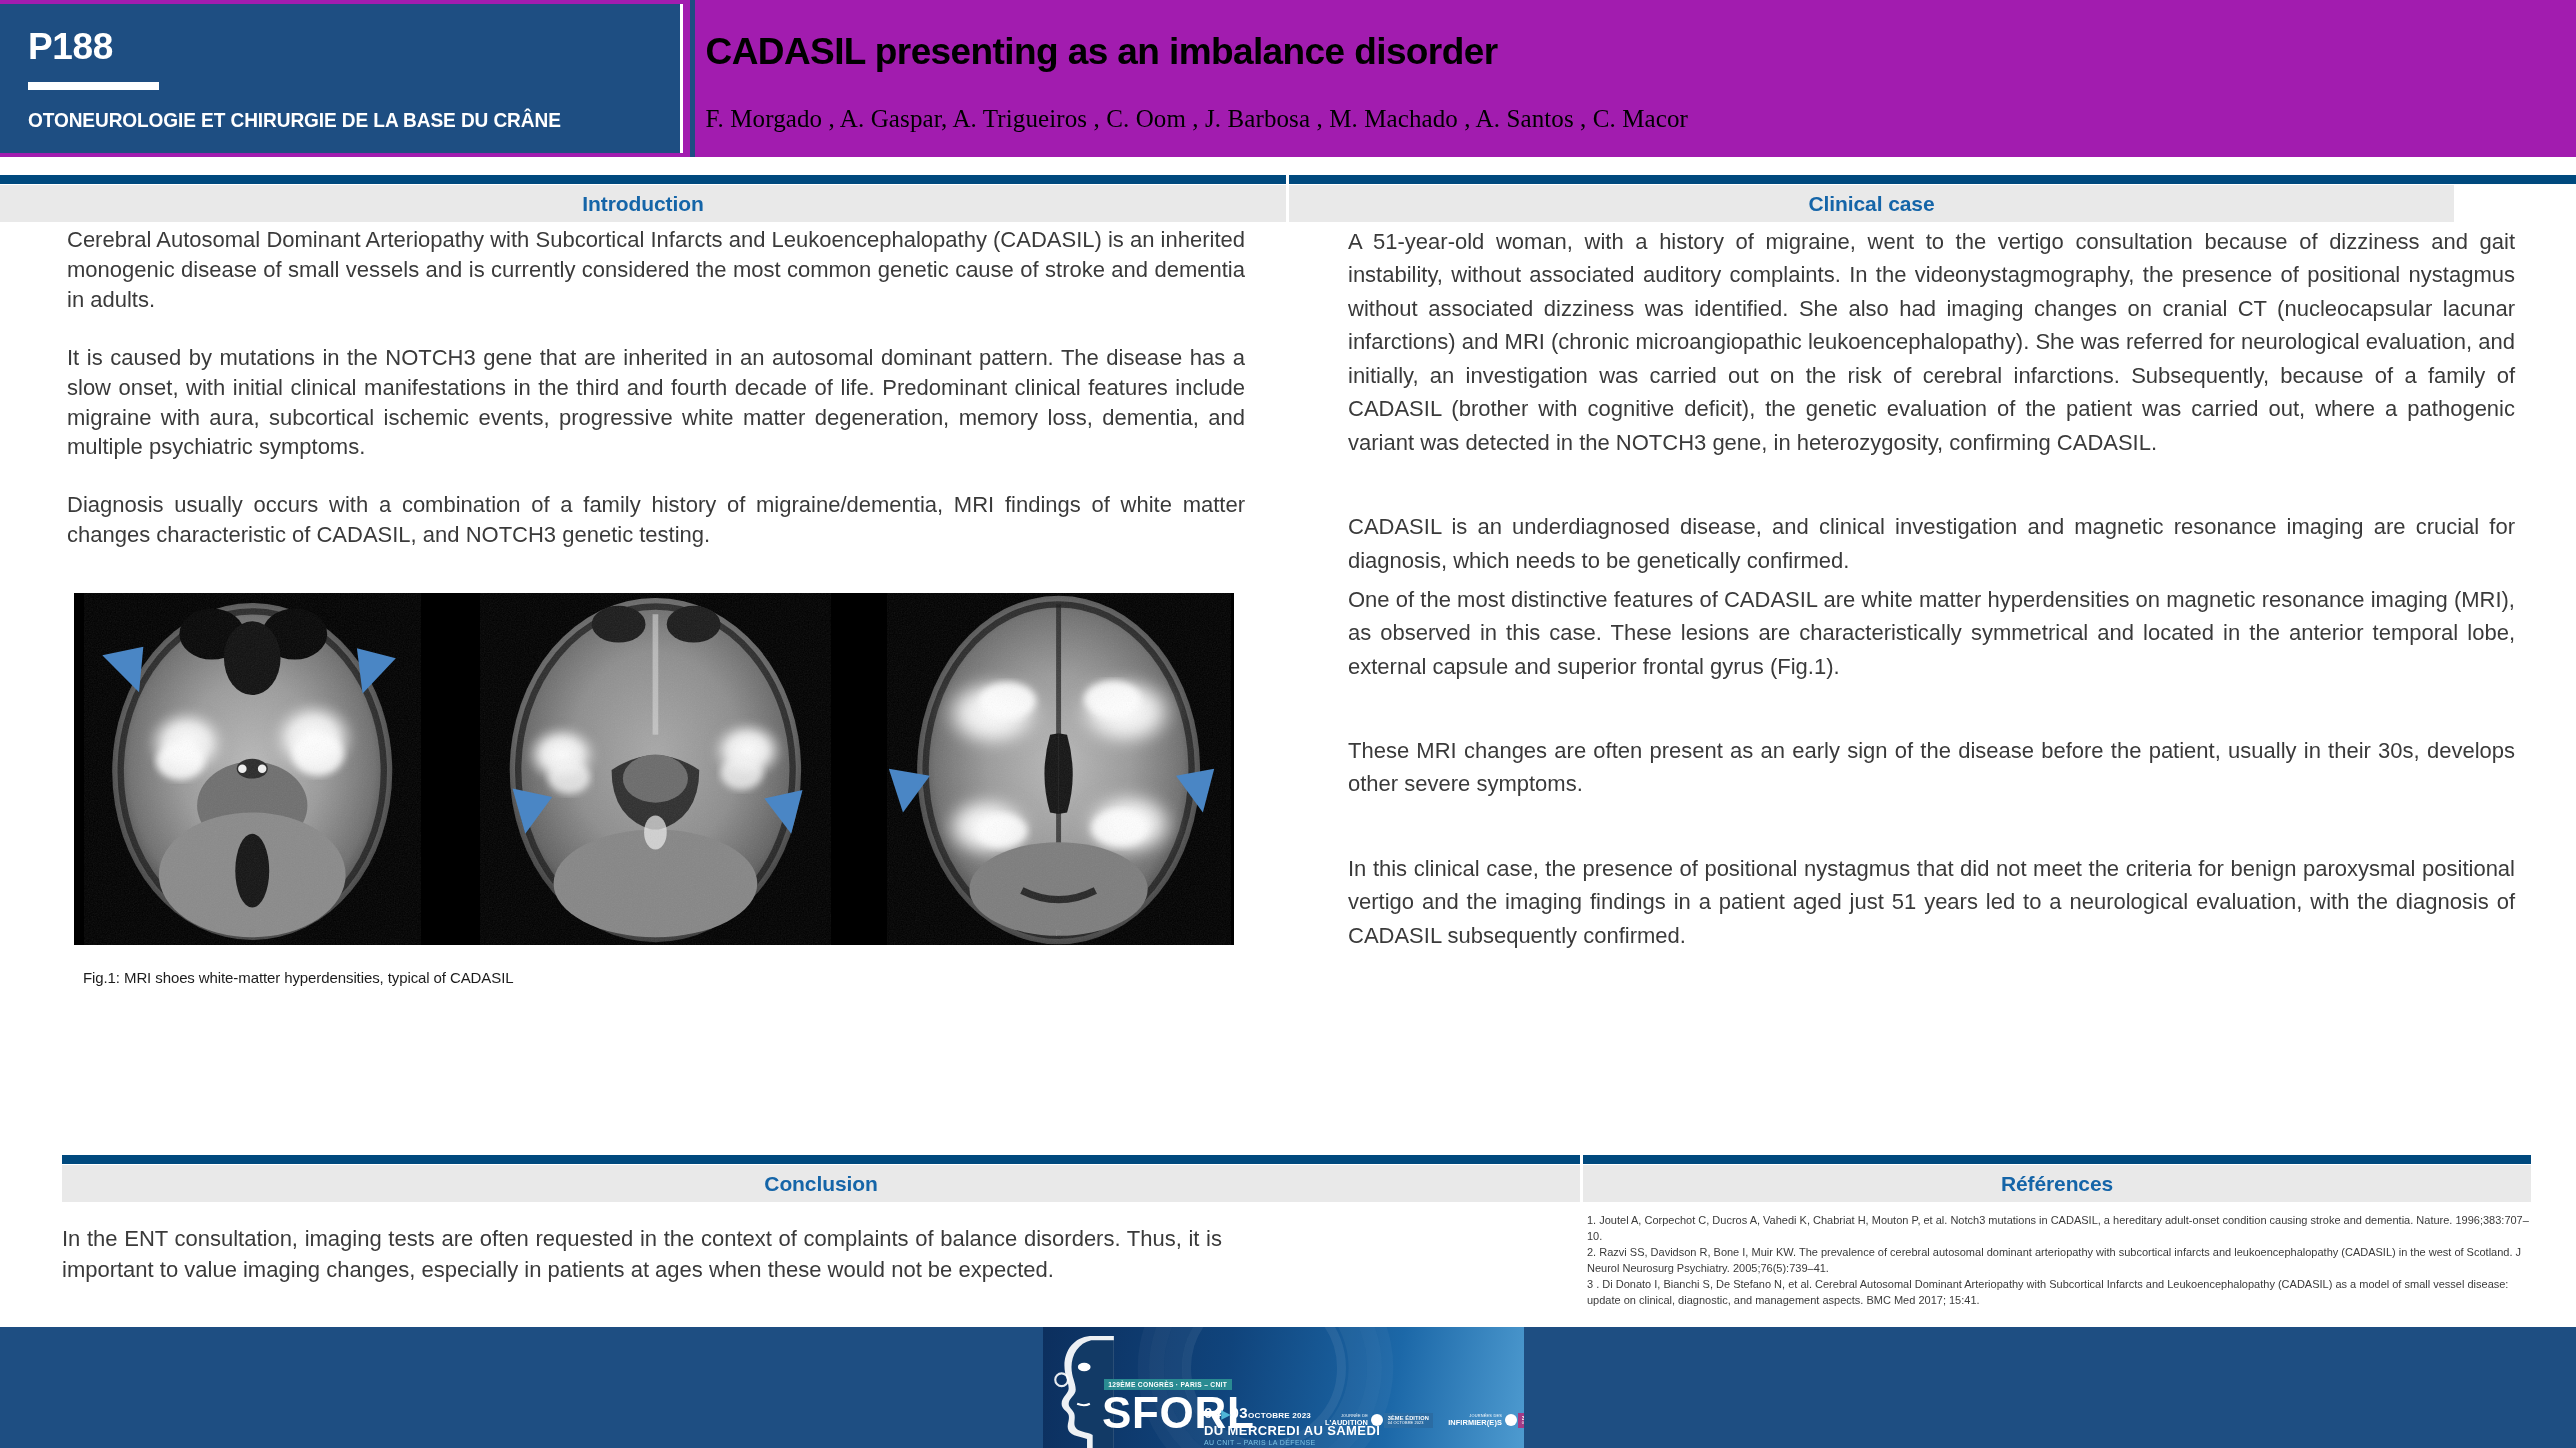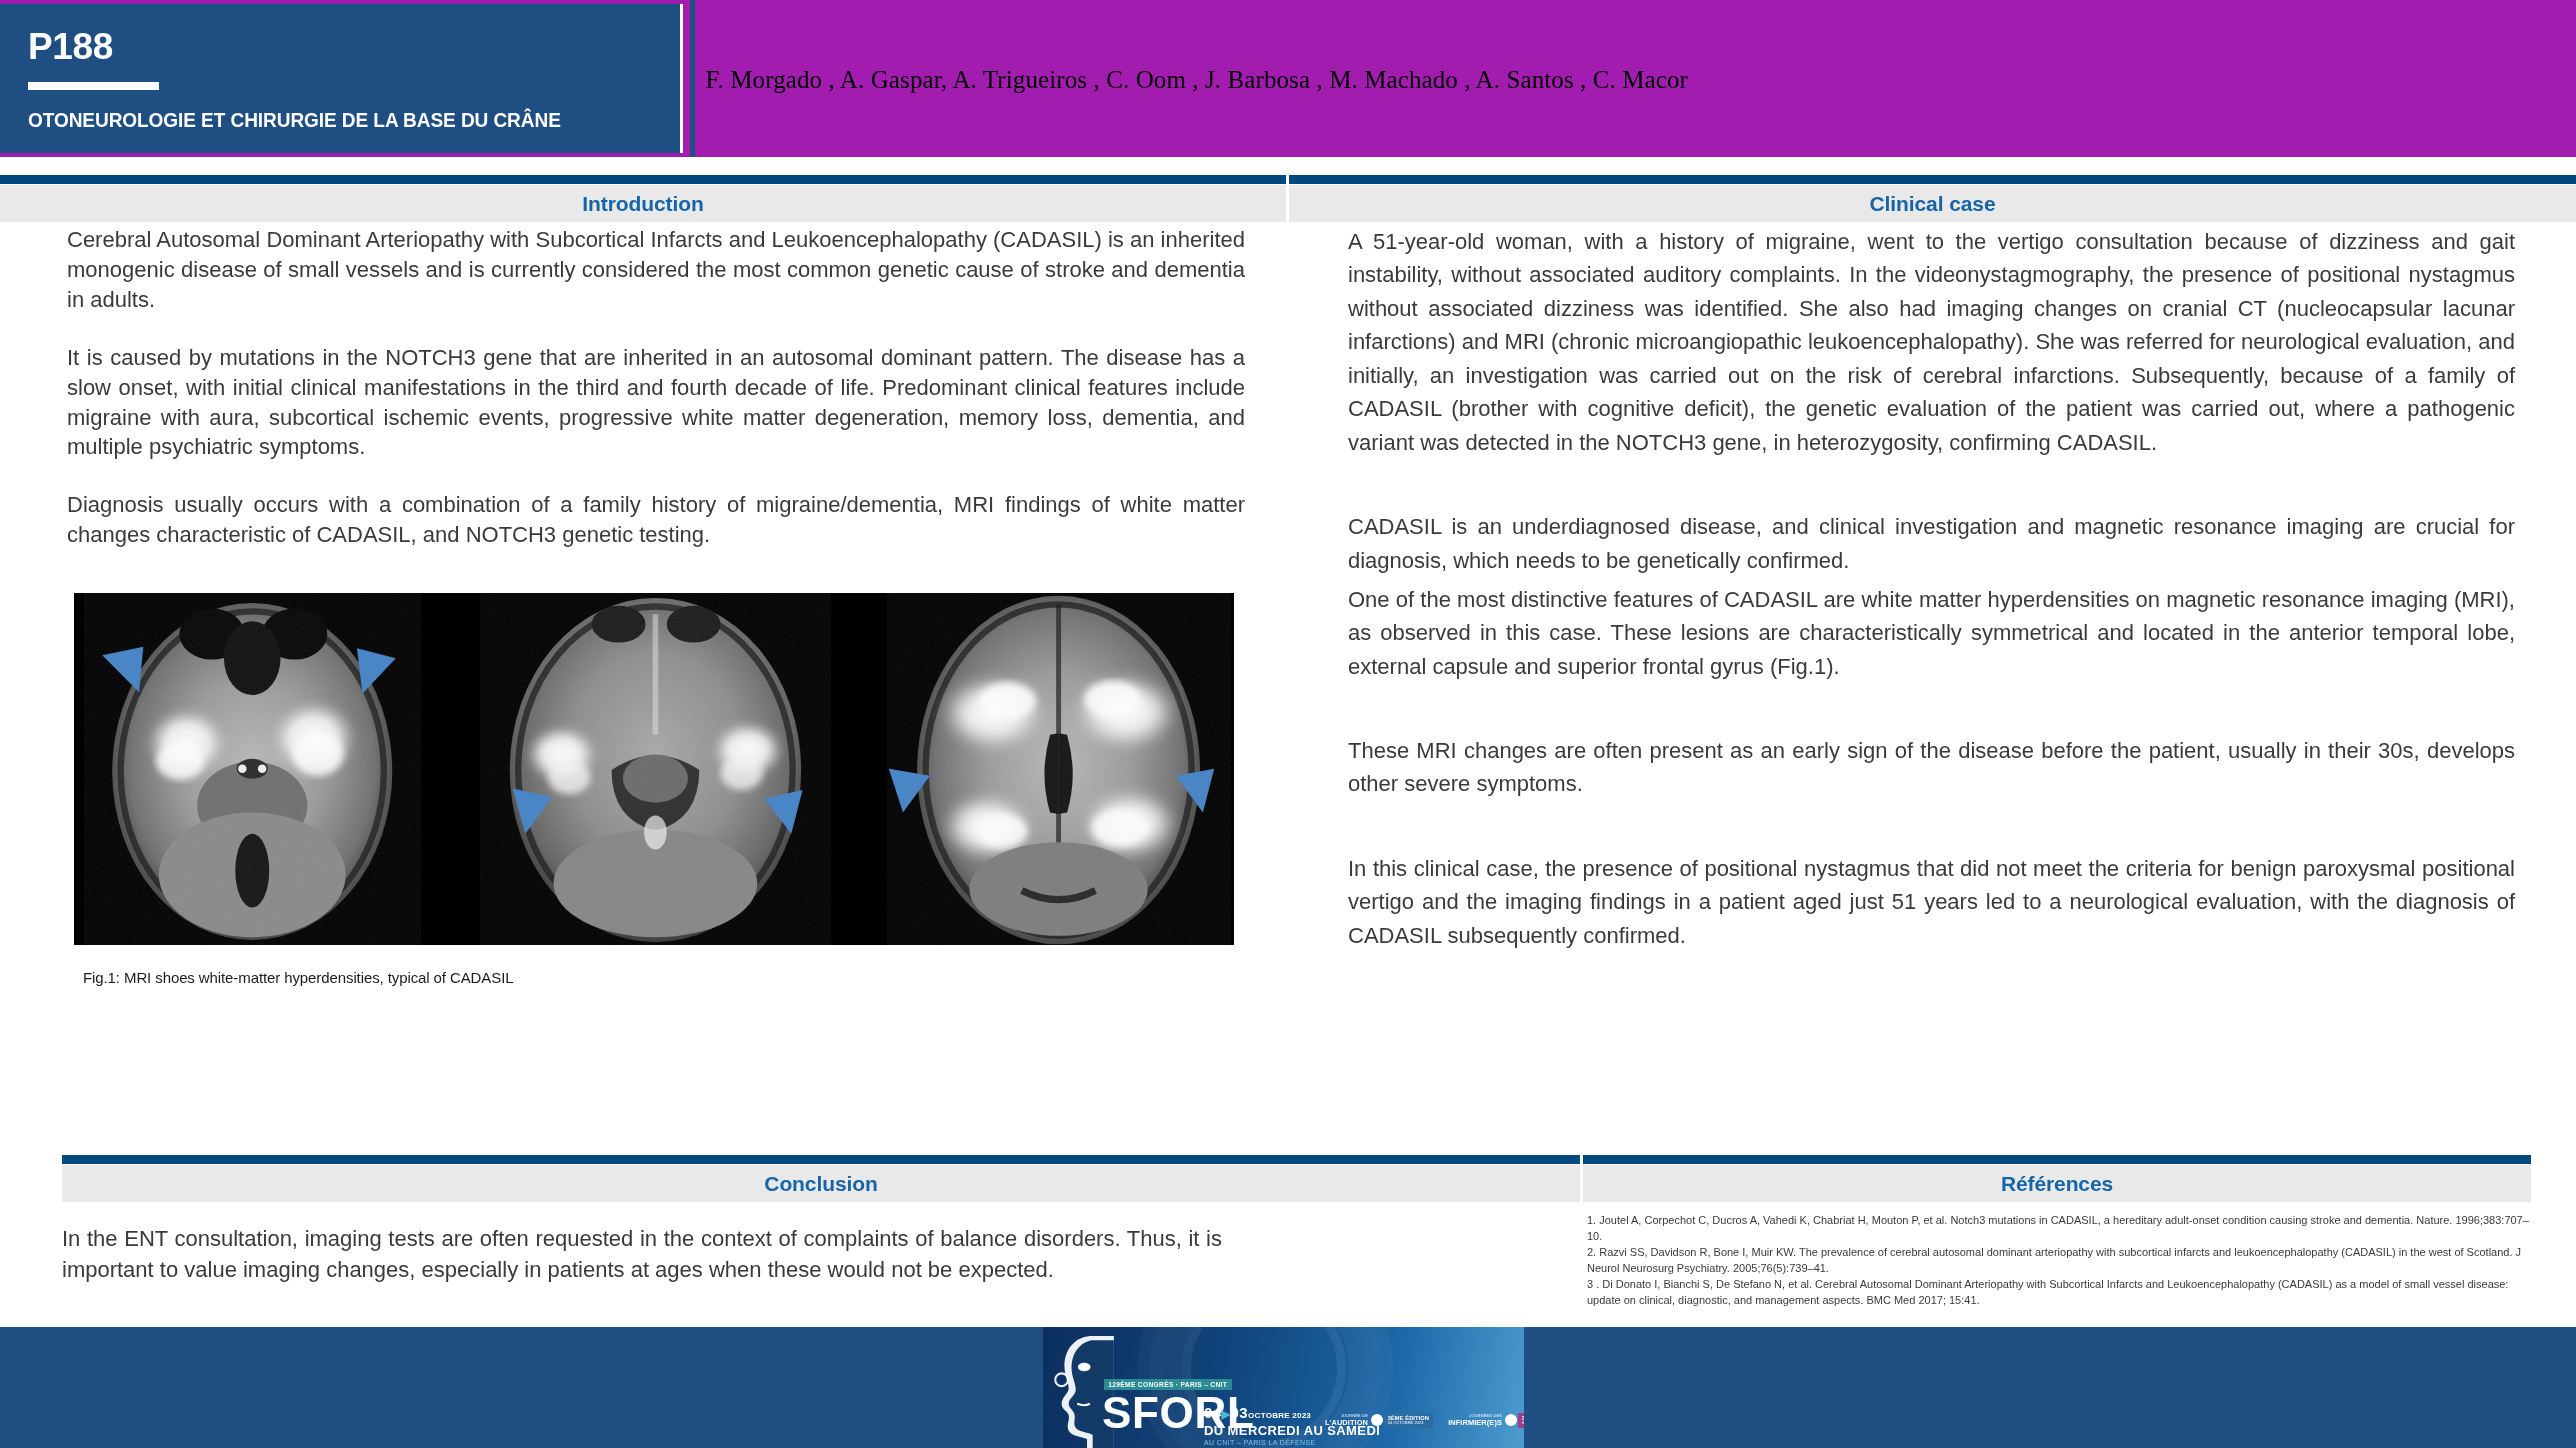--- a/index.html
+++ b/index.html
@@ -108,21 +108,21 @@
     font-size: 21px;
     font-weight: bold;
     color: #1565a8;
     letter-spacing: -0.1px;
   }
 
   
   #rule-intro   { left: 0;     top: 175px; width: 1286px; }
   #head-intro   { left: 0;     top: 185px; width: 1286px; }
   #rule-case    { left: 1289px; top: 175px; width: 1287px; }
-  #head-case    { left: 1289px; top: 185px; width: 1287px; }
+  #head-case    { left: 1289px; top: 185px; width: 1165px; }
 
   
   #rule-concl   { left: 62px;  top: 1155px; width: 1518px; }
   #head-concl   { left: 62px;  top: 1165px; width: 1518px; }
   #rule-refs    { left: 1583px; top: 1155px; width: 948px; }
   #head-refs    { left: 1583px; top: 1165px; width: 948px; justify-content: center; }
 
   
   .col-intro {
     position: absolute;
@@ -310,20 +310,21 @@
 
   <div class="header-band">
 
     <div class="id-block">
       <div class="id-code">P188</div>
       <div class="id-rule"></div>
       <div class="id-subtitle">OTONEUROLOGIE ET CHIRURGIE DE LA BASE DU CRÂNE</div>
     </div>
 
     <div class="title-zone">
+      <div class="poster-title">CADASIL presenting as an imbalance disorder</div>
       <div class="poster-authors">F. Morgado , A. Gaspar, A. Trigueiros , C. Oom , J. Barbosa , M. Machado , A. Santos , C. Macor</div>
     </div>
 
   </div>
 
   <div class="band-rule" id="rule-intro"></div>
   <div class="band-head" id="head-intro">
     <span class="band-title">Introduction</span>
   </div>
 

